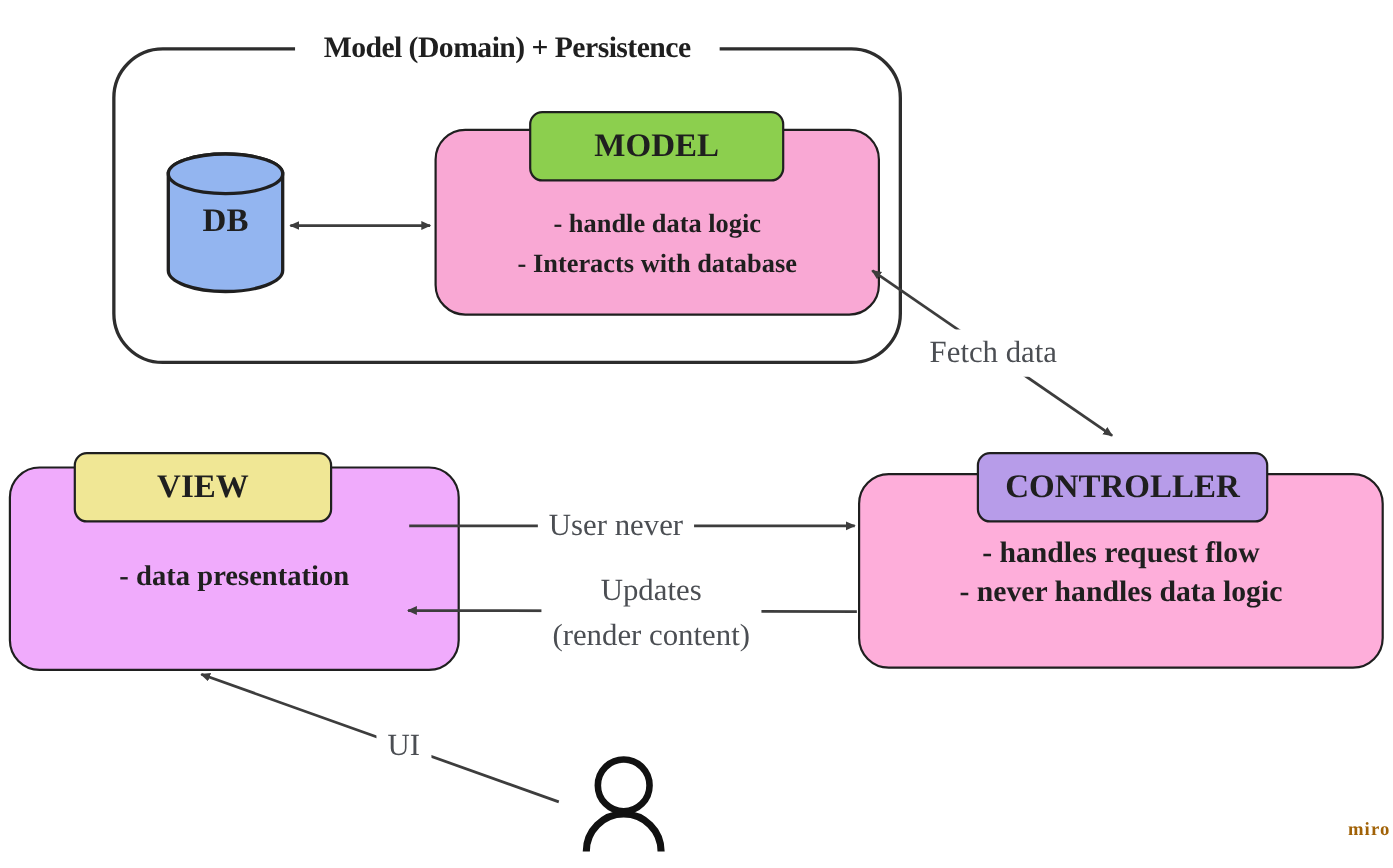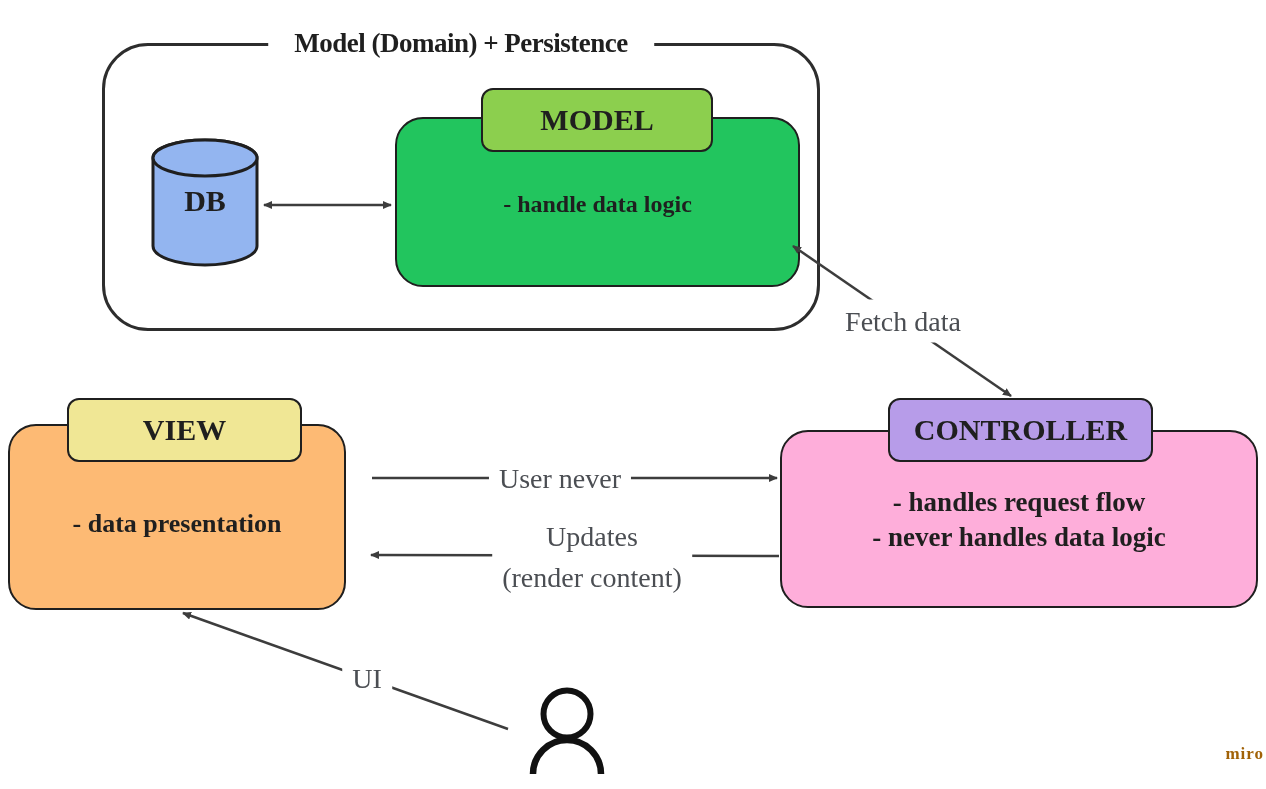--- a/index.html
+++ b/index.html
@@ -18,27 +18,27 @@
     font-size:27px;font-weight:bold;color:#1f1f1f;letter-spacing:-0.5px;
   }
   
   .shape-body{
     position:absolute;border:2.5px solid #1f1f1f;border-radius:28px;z-index:2;
     box-sizing:border-box;text-align:center;
   }
   .shape-tab{
     position:absolute;border:2.5px solid #1f1f1f;border-radius:12px;z-index:3;
     box-sizing:border-box;display:flex;align-items:center;justify-content:center;
-    font-size:30px;font-weight:bold;color:#1f1f1f;
+    font-size:30px;font-weight:bold;color:#1f1f1f;margin-top:13px;
   }
   .model-tab{left:481px;top:88px;width:232px;height:64px;background:#8ccf4e;}
-  .model-body{left:395px;top:117px;width:405px;height:170px;background:#22c55e;}
+  .model-body{left:395px;top:117px;width:405px;height:170px;background:#f9a8d4;}
   .model-body .body-text{margin-top:67px;font-size:24px;font-weight:bold;line-height:36px;}
   .view-tab{left:67px;top:398px;width:235px;height:64px;background:#f0e795;justify-content:center;}
-  .view-body{left:8px;top:424px;width:338px;height:186px;background:#fdba74;}
+  .view-body{left:8px;top:424px;width:410px;height:186px;background:#f0abfc;}
   .view-body .body-text{margin-top:81px;font-size:26px;font-weight:bold;line-height:34px;}
   .controller-tab{left:888px;top:398px;width:265px;height:64px;background:#b79ce9;}
   .controller-body{left:780px;top:430px;width:478px;height:178px;background:#feaeda;}
   .controller-body .body-text{margin-top:53px;font-size:27px;font-weight:bold;line-height:35px;}
   
   .db-svg{position:absolute;left:150px;top:137px;z-index:2;}
   .db-label{
     position:absolute;left:150px;top:184px;width:110px;text-align:center;z-index:3;
     font-size:30px;font-weight:bold;color:#1f1f1f;
   }
@@ -76,20 +76,21 @@
     <ellipse cx="55" cy="21" rx="52" ry="18" fill="#93b5f0" stroke="#1f1f1f" stroke-width="3"></ellipse>
   </svg>
   <div class="db-label">DB</div>
 
   <div class="shape-tab model-tab">
     <span>MODEL</span>
   </div>
   <div class="shape-body model-body">
     <div class="body-text">
       <div>- handle data logic</div>
+      <div>- Interacts with database</div>
     </div>
   </div>
 
   <div class="shape-tab view-tab">
     <span>VIEW</span>
   </div>
   <div class="shape-body view-body">
     <div class="body-text">
       <div>- data presentation</div>
     </div>

